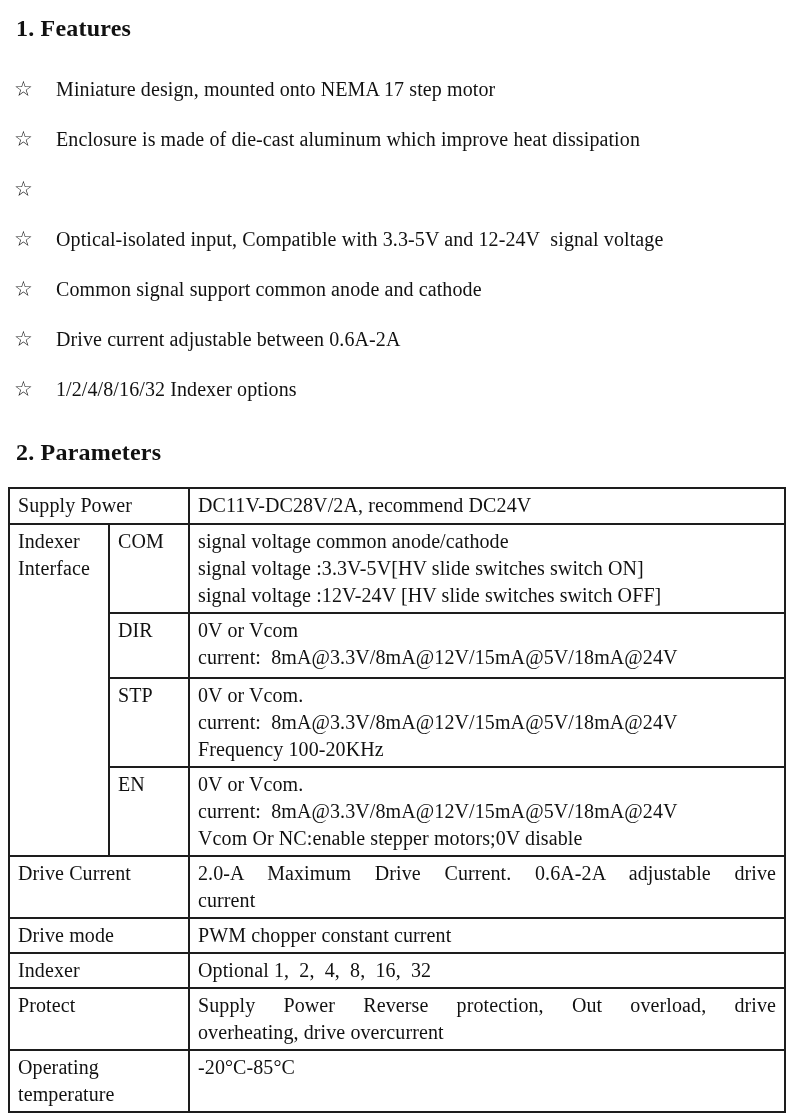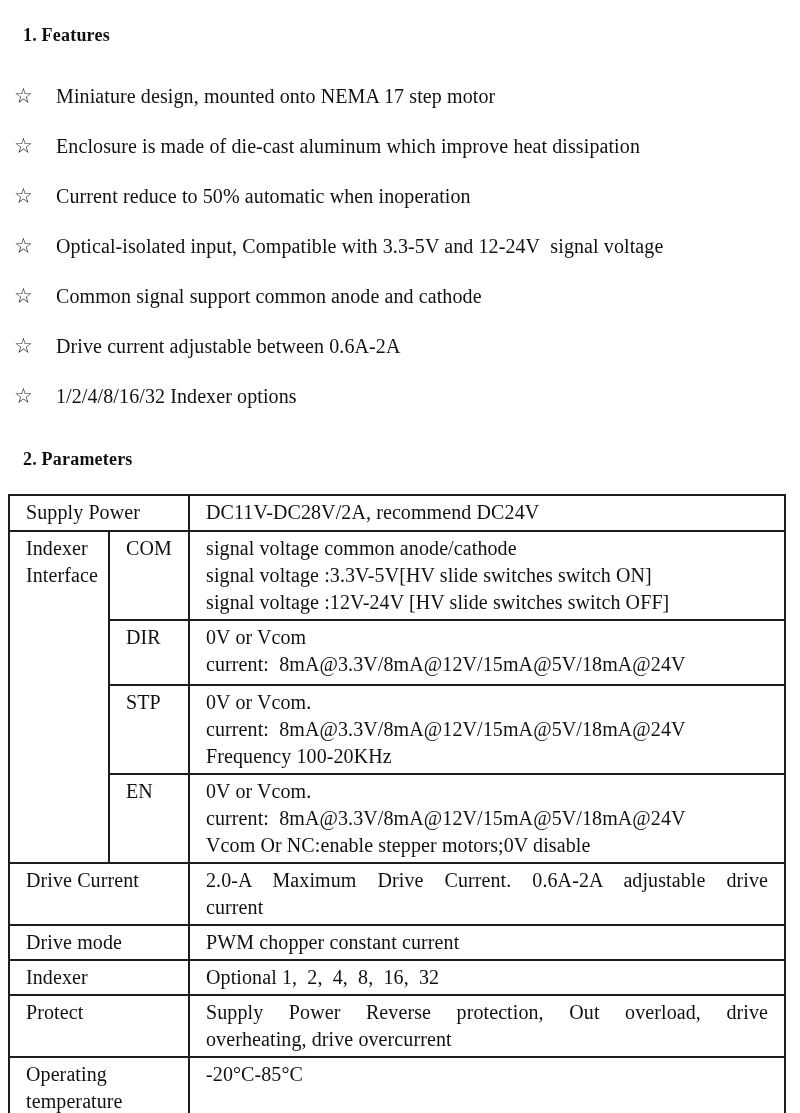--- a/index.html
+++ b/index.html
@@ -12,24 +12,24 @@
     font-family: "Liberation Serif", "DejaVu Serif", serif;
     color: #111111;
   }
   .page {
     width: 800px;
     height: 1113px;
     padding: 6px 0 0 7px;
     box-sizing: border-box;
   }
   .heading {
-    font-size: 18px;
+    font-size: 24px;
     font-weight: bold;
     line-height: 26px;
-    margin: 16px;
+    margin: 9px;
     letter-spacing: 0.2px;
   }
   .features {
     list-style: none;
     margin: 36px 0 0 0;
     padding: 0 0 0 7px;
   }
   .feature {
     display: flex;
     align-items: baseline;
@@ -51,21 +51,21 @@
   table.params {
     border-collapse: collapse;
     table-layout: fixed;
     width: 776px;
     margin: 22px 0 0 1px;
     font-size: 20px;
   }
   table.params td {
     border: 2px solid #1d1d1d;
     vertical-align: top;
-    padding: 3px 16px;
+    padding: 3px 8px;
     line-height: 27px;
     box-sizing: border-box;
     letter-spacing: 0.1px;
   }
   td.pad-top { padding-top: 36px; }
   .jline { text-align-last: justify; text-align: justify; }
   b { font-weight: normal; }
 </style>
 </head>
 <body>
@@ -78,21 +78,20 @@
     <li class="feature">
       <span class="star">☆</span>
       <span>Miniature design, mounted onto NEMA 17 step motor</span>
     </li>
     <li class="feature">
       <span class="star">☆</span>
       <span>Enclosure is made of die-cast aluminum which improve heat dissipation</span>
     </li>
     <li class="feature">
       <span class="star">☆</span>
-      <span>Current reduce to 50% automatic when inoperation</span>
     </li>
     <li class="feature">
       <span class="star">☆</span>
       <span>Optical-isolated input, Compatible with 3.3-5V and 12-24V&nbsp; signal voltage</span>
     </li>
     <li class="feature">
       <span class="star">☆</span>
       <span>Common signal support common anode and cathode</span>
     </li>
     <li class="feature">

